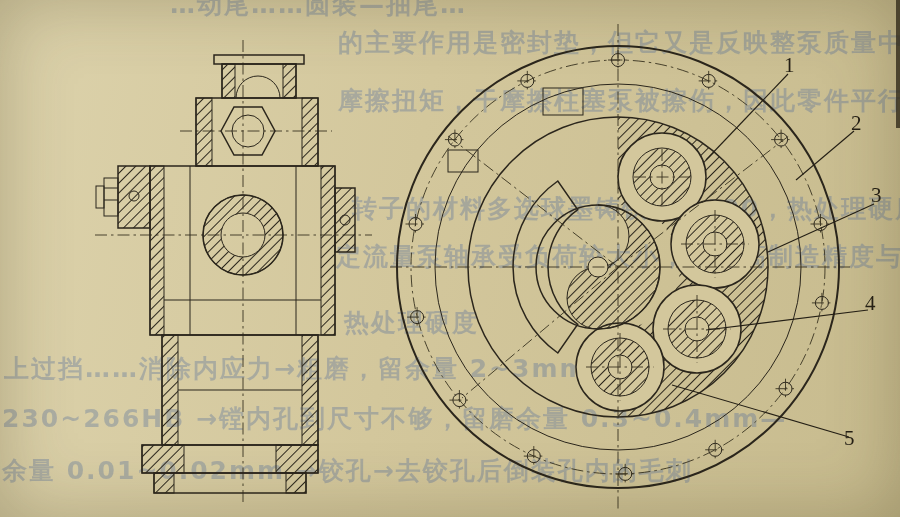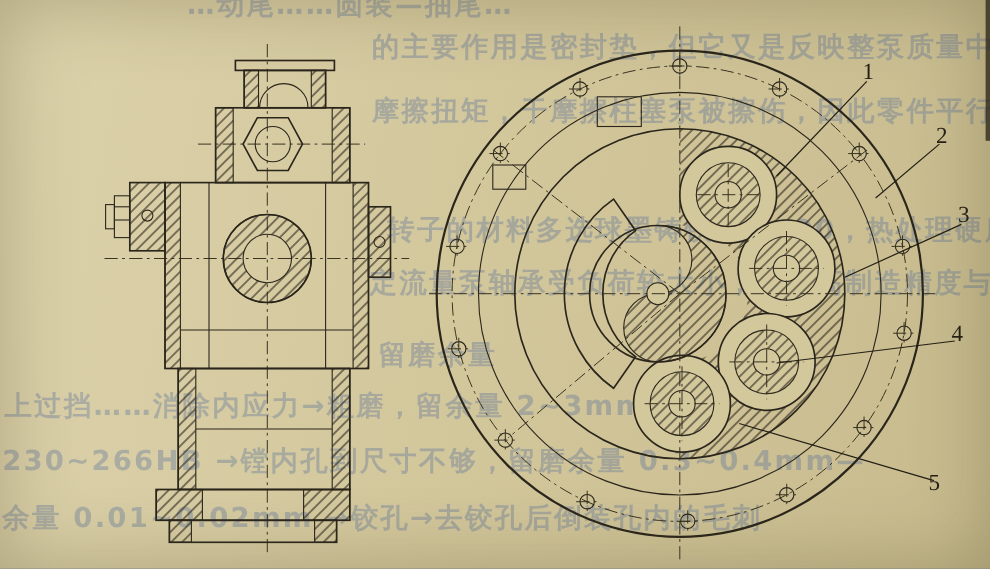--- a/index.html
+++ b/index.html
@@ -28,21 +28,21 @@
 <body>
 
 <div class="page">
 
   <div>
     <div class="bleed" style="left:170px;top:-12px">…动尾……圆装—抽尾…</div>
     <div class="bleed" style="left:338px;top:26px">的主要作用是密封垫，但它又是反映整泵质量中所有零</div>
     <div class="bleed" style="left:338px;top:84px">摩擦扭矩，干摩擦柱塞泵被擦伤，因此零件平行度</div>
     <div class="bleed" style="left:352px;top:192px">转子的材料多选球墨铸铁 QT400，热处理硬度 230-</div>
     <div class="bleed" style="left:336px;top:240px">定流量泵轴承受负荷较大小，宜提高制造精度与达到的</div>
-    <div class="bleed" style="left:344px;top:306px">留磨余量</div>
+    <div class="bleed" style="left:344px;top:306px">热处理硬度</div>
     <div class="bleed" style="left:4px;top:352px">上过挡……消除内应力→粗磨，留余量 2~3mm</div>
     <div class="bleed" style="left:2px;top:402px">230~266HB →镗内孔到尺寸不够，留磨余量 0.3~0.4mm—</div>
     <div class="bleed" style="left:2px;top:454px">余量 0.01~0.02mm →铰孔→去铰孔后倒装孔内的毛刺</div>
   </div>
 
   <svg class="draw" width="900" height="517" viewBox="0 0 900 517">
     <defs>
       <pattern id="h1" width="7" height="7" patternUnits="userSpaceOnUse" patternTransform="rotate(45)">
         <line x1="3.5" y1="0" x2="3.5" y2="7" stroke="#2b261c" stroke-width="1"></line>
       </pattern>

